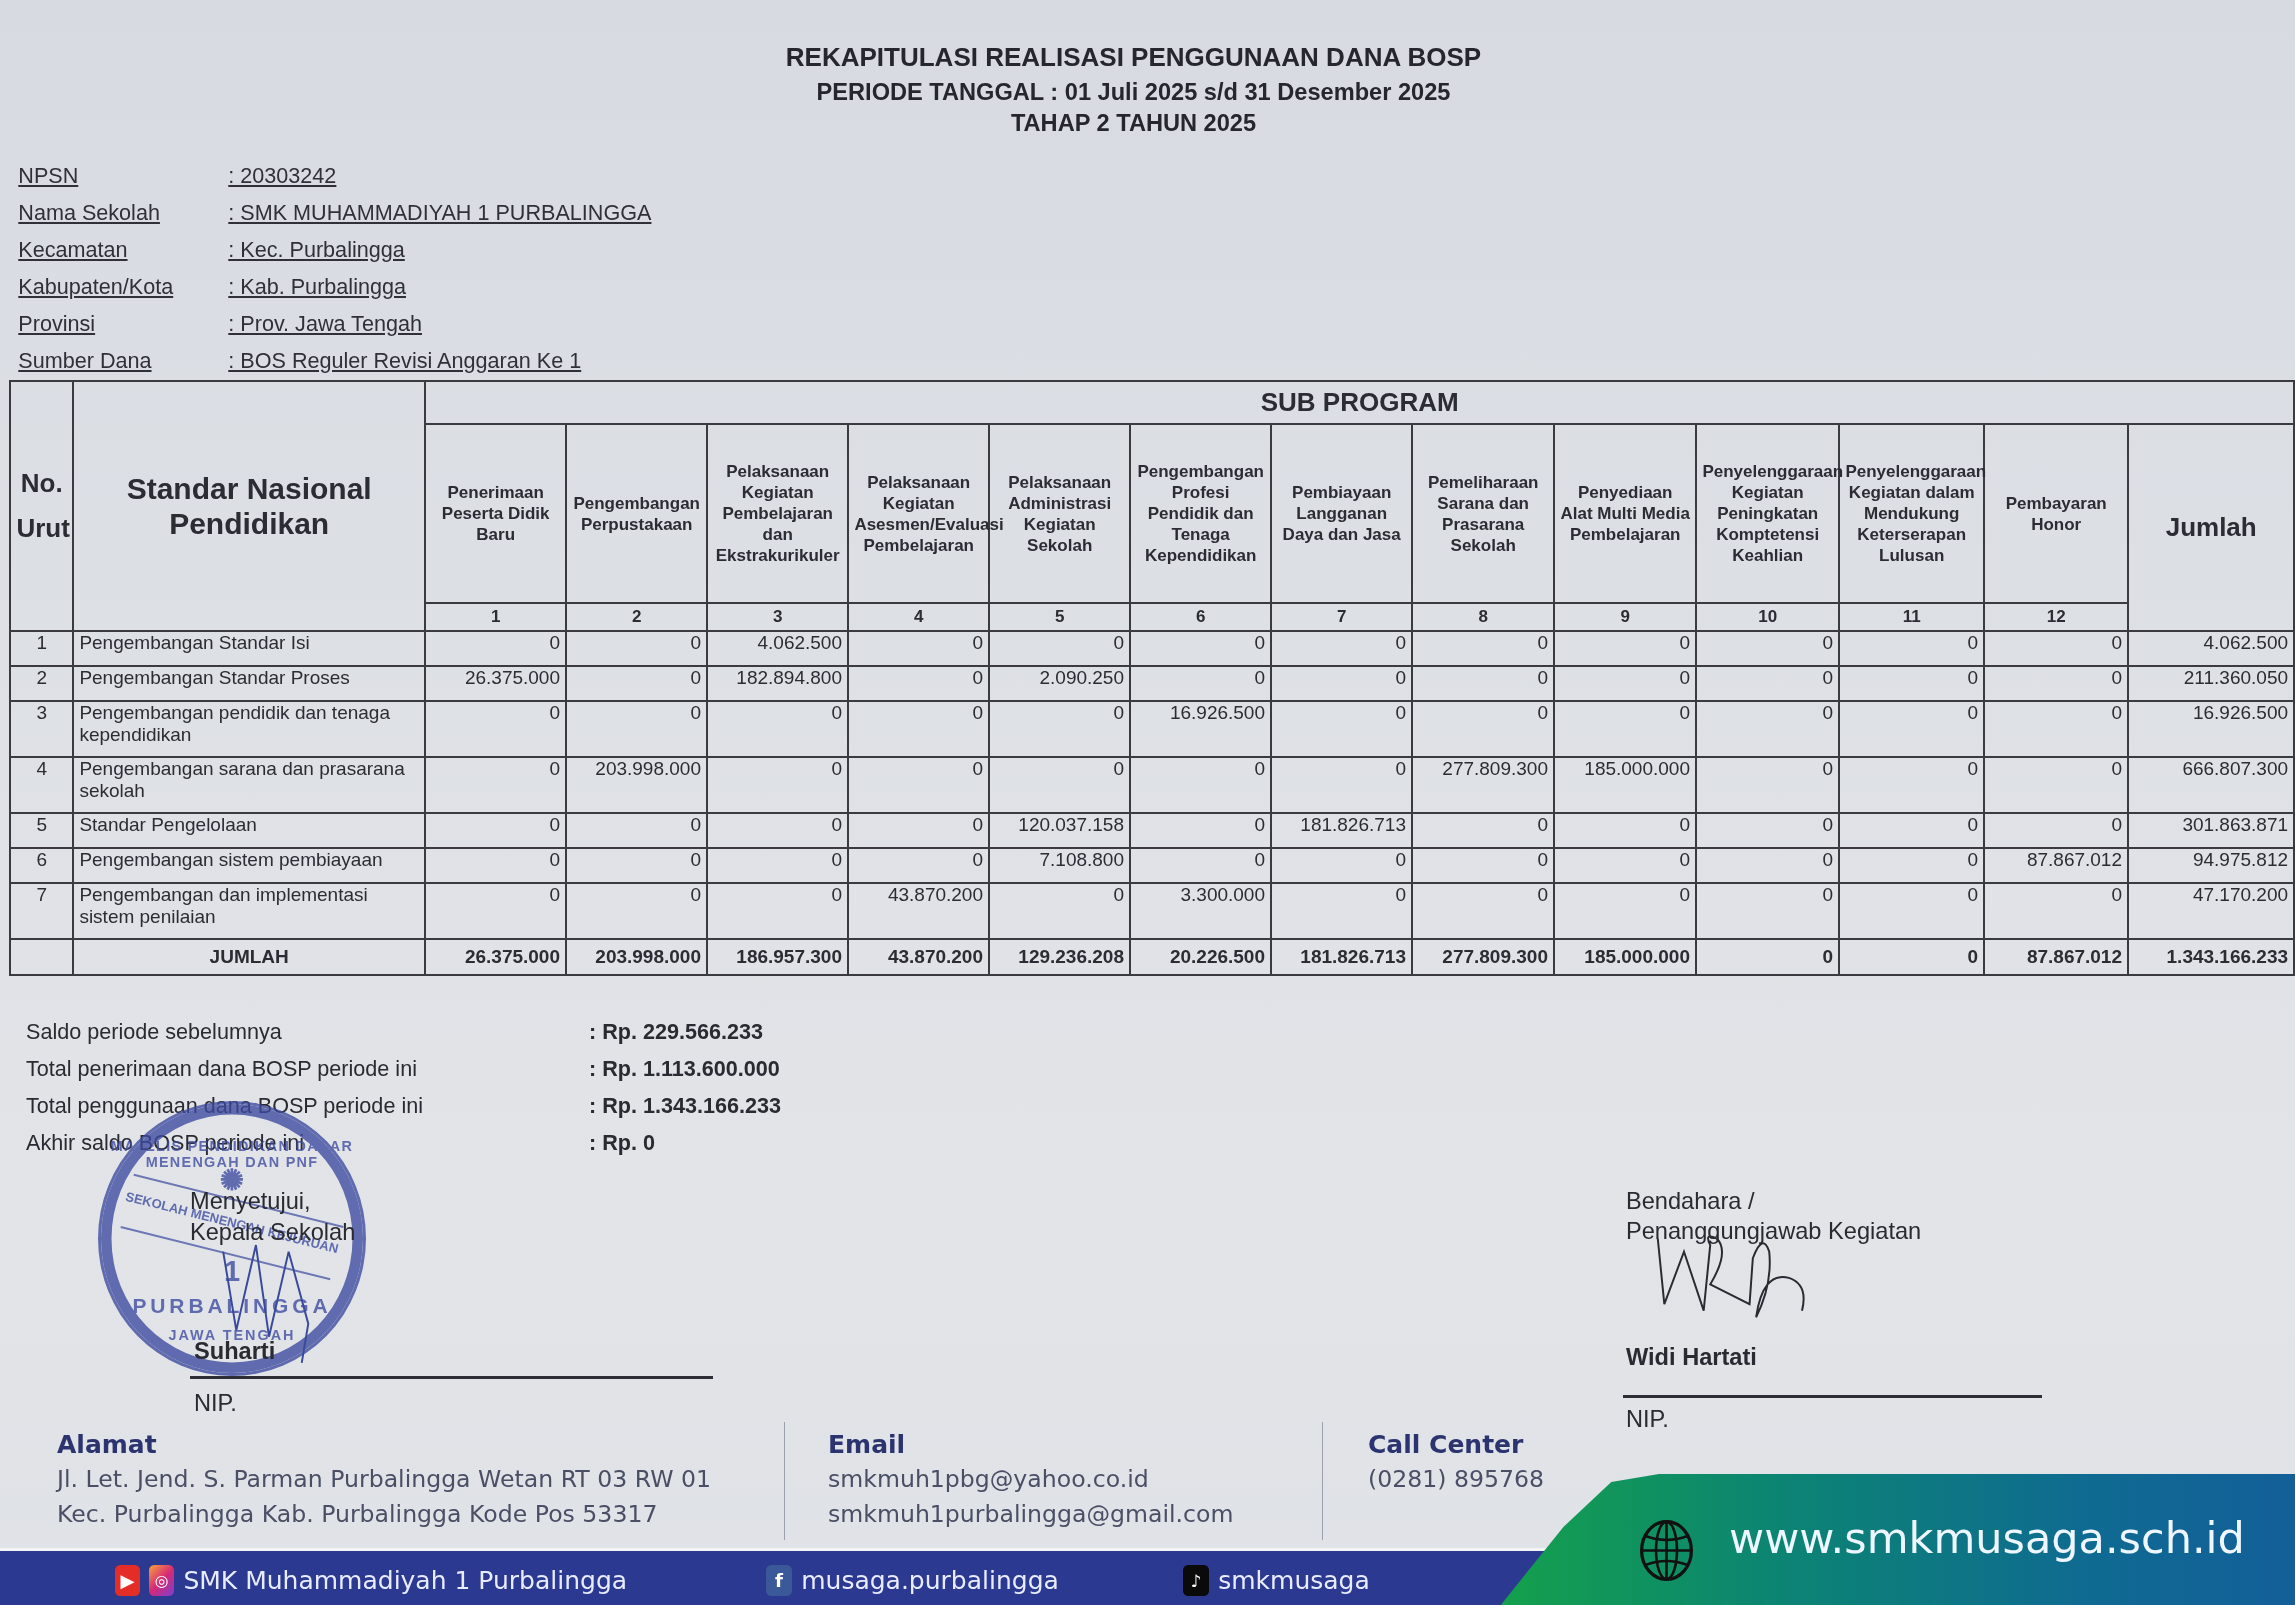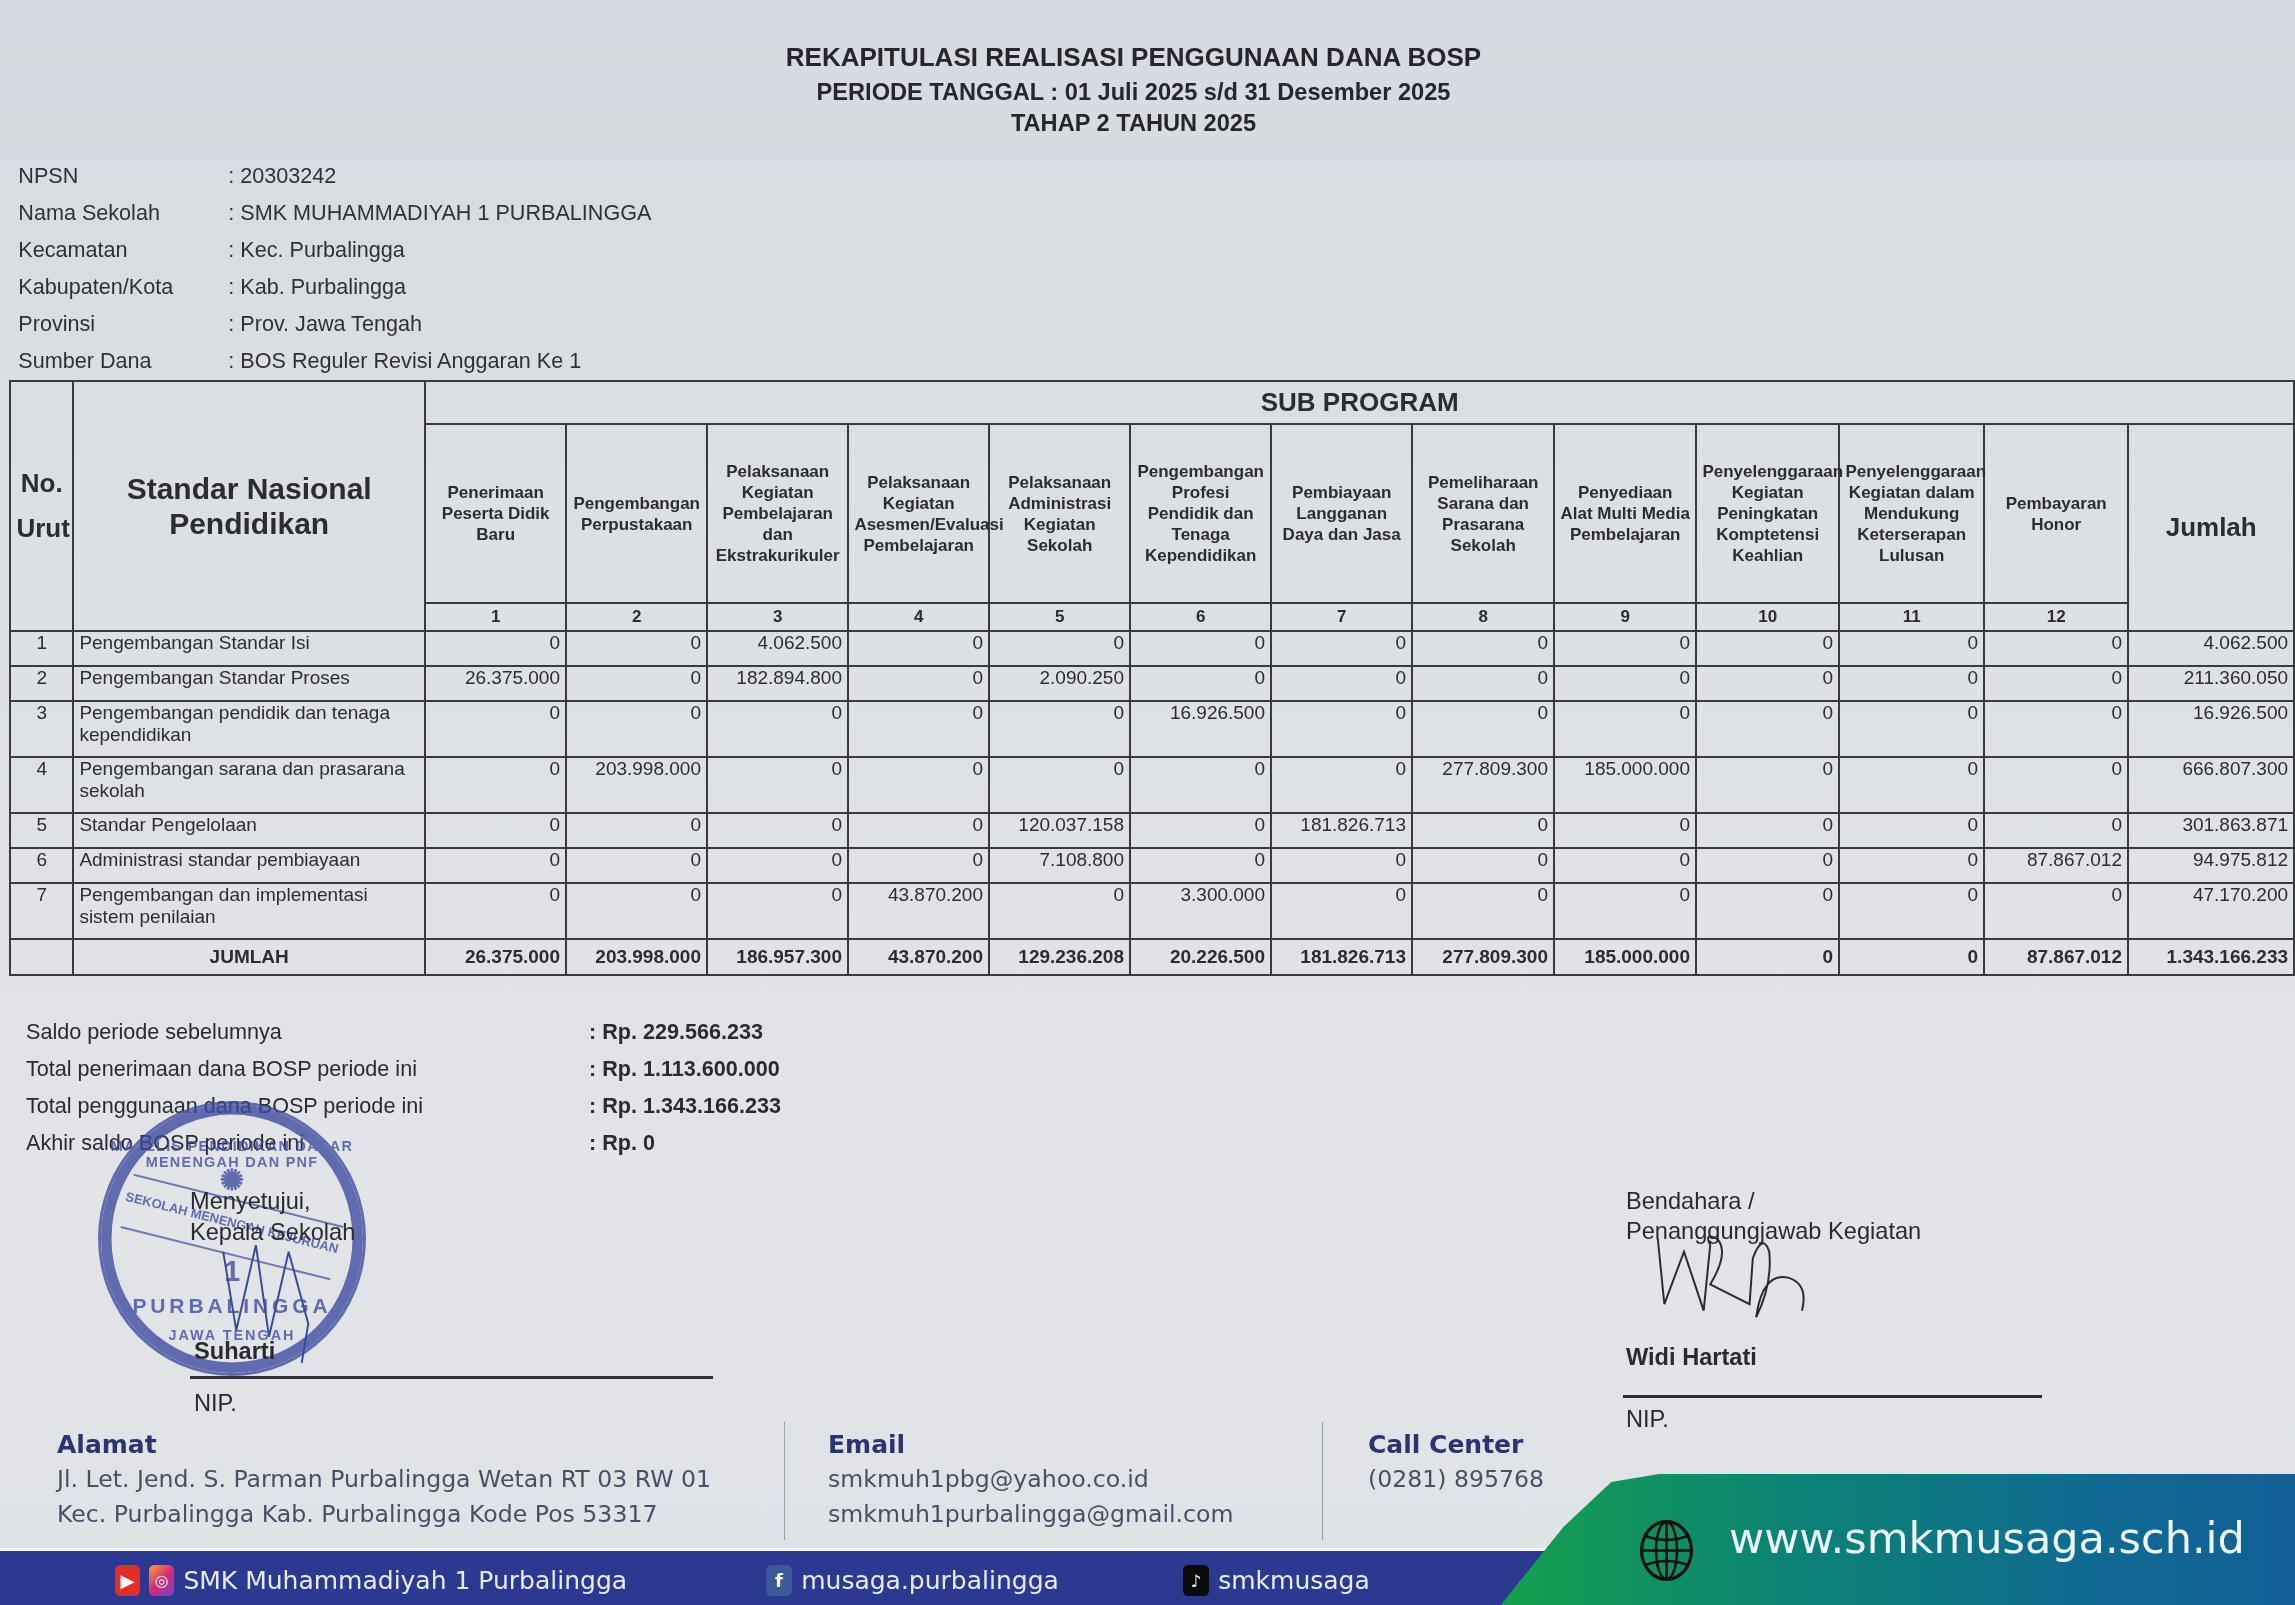--- a/index.html
+++ b/index.html
@@ -8,21 +8,21 @@
     background: linear-gradient(180deg,#d7dbe1 0%,#dde0e5 40%,#e2e4e8 75%,#dfe2e6 100%);
     font-family:"Liberation Sans", sans-serif; color:#2a2a32;
   }
   .abs { position:absolute; }
   .title { left:0; width:2267px; text-align:center; font-weight:bold; color:#26262e; }
   .t1 { top:42px; font-size:26px; }
   .t2 { top:79px; font-size:23.6px; }
   .t3 { top:110px; font-size:23.6px; }
 
   .info { left:18.3px; top:157px; font-size:21.6px; line-height:37px; color:#303038; }
-  .info-row { display:flex; }
+  .info-row { display:flex;text-decoration:underline; }
   .info-label { width:210px; }
 
   table.main {
     position:absolute; left:9.2px; top:380px; width:2280px;
     border-collapse:collapse; table-layout:fixed; font-size:19px; color:#2c2c34;
   }
   table.main td, table.main th { border:2px solid #3a3a40; padding:0 5.2px; }
   th { font-weight:bold; }
   .h-no { font-size:26px; line-height:45px; }
   .h-snp { font-size:30px; line-height:35px; }
@@ -241,21 +241,21 @@
         <td class="num">181.826.713</td>
         <td class="num">0</td>
         <td class="num">0</td>
         <td class="num">0</td>
         <td class="num">0</td>
         <td class="num">0</td>
         <td class="num">301.863.871</td>
       </tr>
       <tr class="r1">
         <td class="no">6</td>
-        <td class="lbl">Administrasi standar pembiayaan</td>
+        <td class="lbl">Pengembangan sistem pembiayaan</td>
         <td class="num">0</td>
         <td class="num">0</td>
         <td class="num">0</td>
         <td class="num">0</td>
         <td class="num">7.108.800</td>
         <td class="num">0</td>
         <td class="num">0</td>
         <td class="num">0</td>
         <td class="num">0</td>
         <td class="num">0</td>

